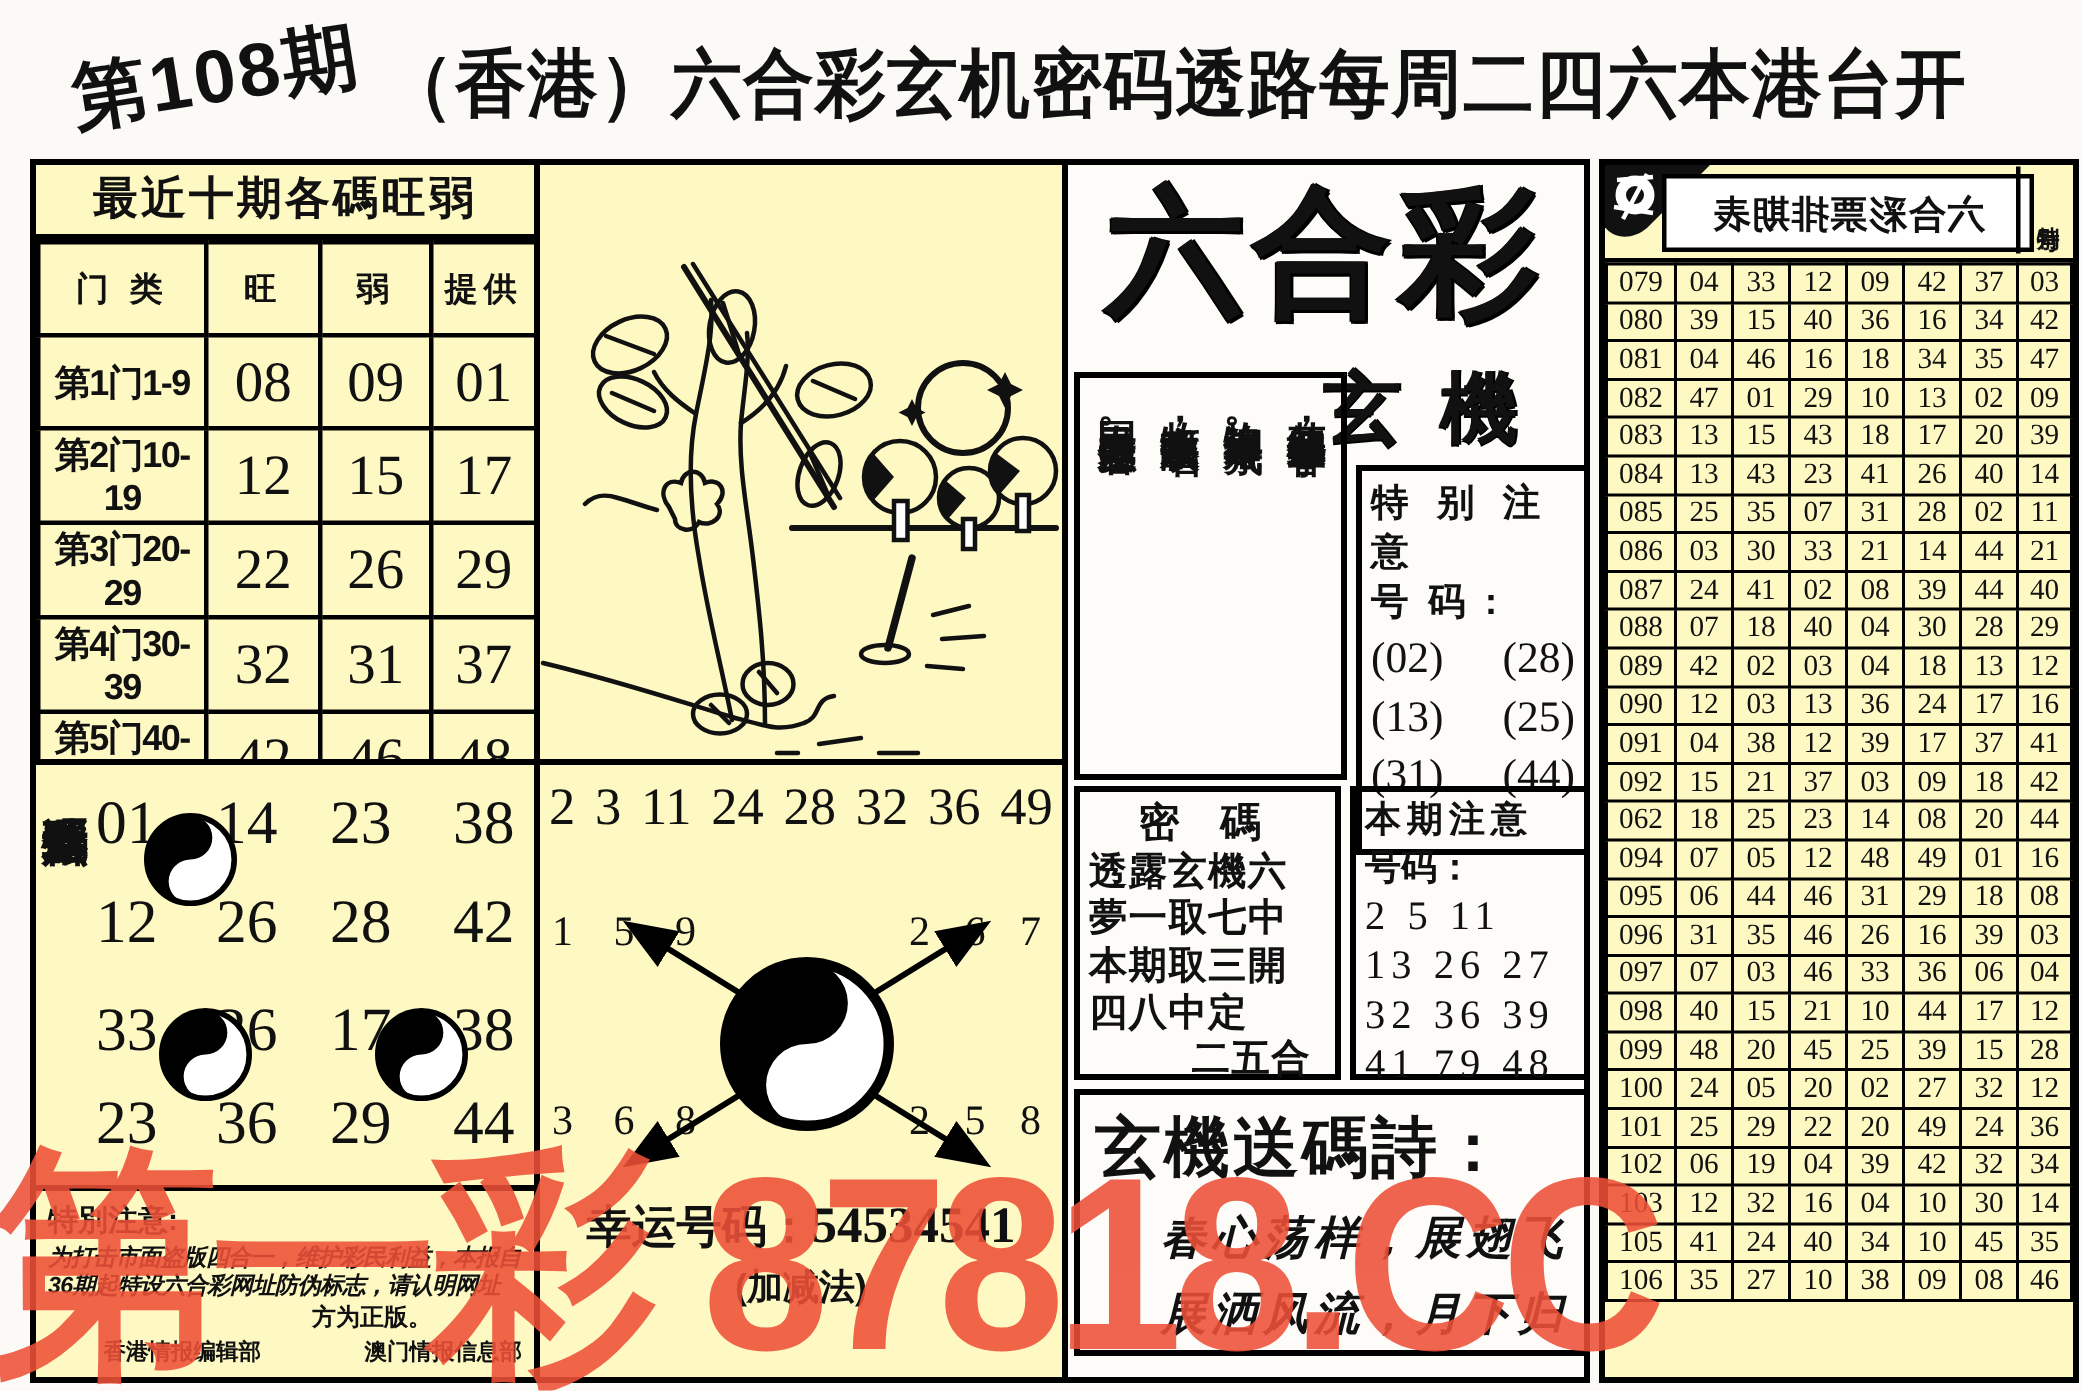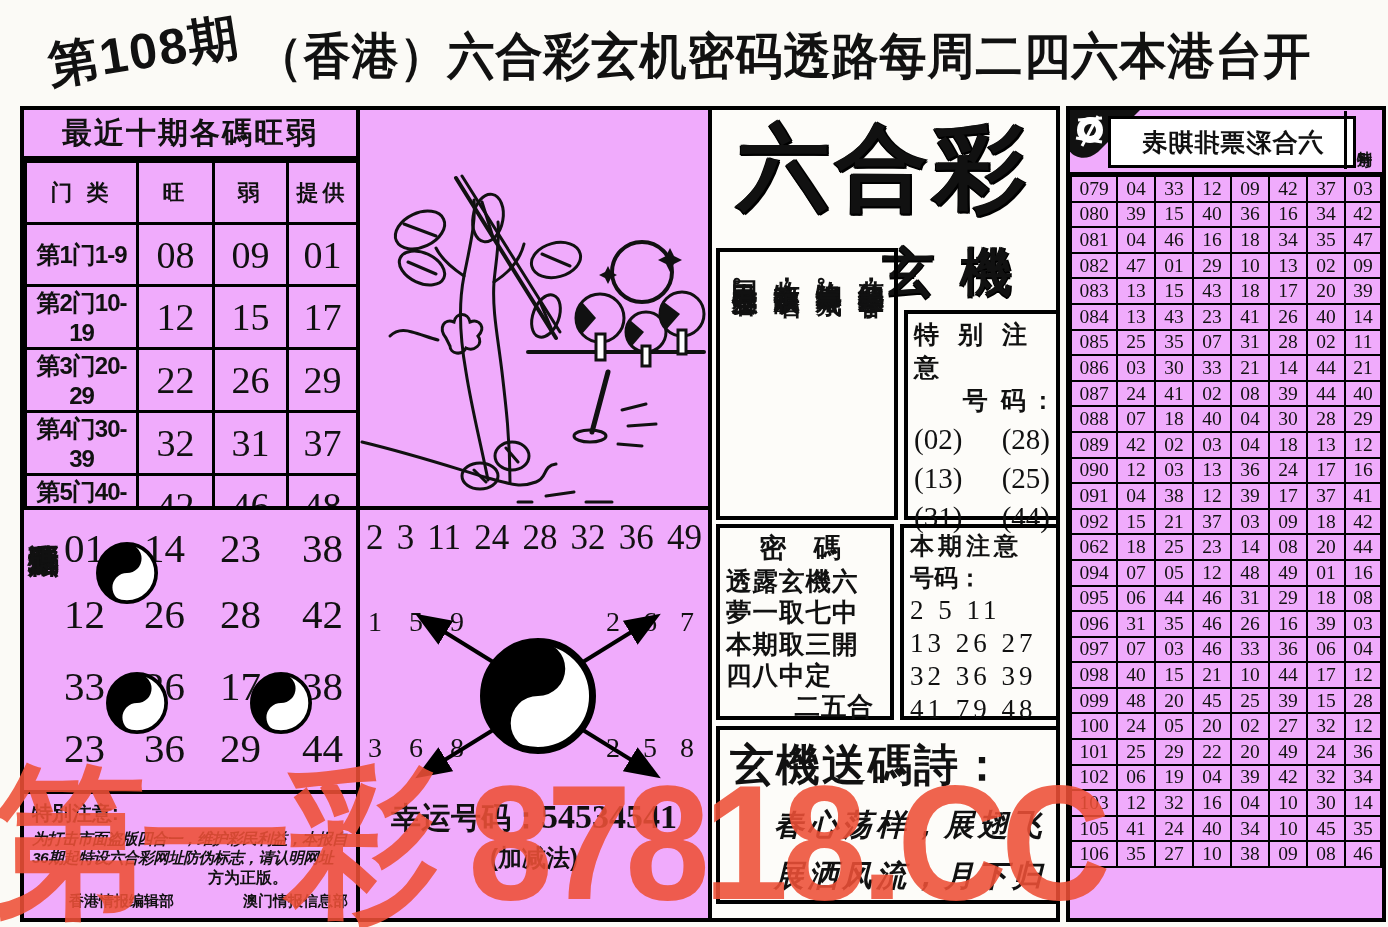--- a/index.html
+++ b/index.html
@@ -7,21 +7,21 @@
     width:1388px;height:927px;position:relative;overflow:hidden;
     background:#fbfaf6;color:#111;
     font-family:"Liberation Sans",sans-serif;
   }
   .serif{font-family:"Liberation Serif",serif;}
   
   #masthead{position:absolute;left:48px;top:22px;width:1320px;height:80px;white-space:nowrap;}
   #issue-no{display:inline-block;font-size:50px;font-weight:900;transform:rotate(-9deg) translateY(-4px);letter-spacing:2px;}
   #mast-title{display:inline-block;font-size:47px;font-weight:900;margin-left:14px;letter-spacing:1px;transform:scaleY(1.05);}
   
-  .blk{position:absolute;border:4px solid #000;background:#f0abfc;box-sizing:border-box;}
+  .blk{position:absolute;border:4px solid #000;background:#fef9c3;box-sizing:border-box;}
   
   #strength{left:20px;top:106px;width:340px;height:404px;}
   #strength-title{height:46px;line-height:46px;text-align:center;font-size:30px;font-weight:900;border-bottom:4px solid #000;letter-spacing:2px;}
   #strength table{border-collapse:collapse;width:100%;table-layout:fixed;}
   #strength th,#strength td{border:3px solid #000;text-align:center;padding:0;overflow:hidden;}
   #strength th{font-size:22px;font-weight:900;height:34px;letter-spacing:4px;}
   #strength td.door{font-size:24px;font-weight:900;letter-spacing:-1px;}
   #strength td.num{font-family:"Liberation Serif",serif;font-size:38px;}
   #strength tr{height:62px;}
   #strength col.c0{width:112px}#strength col.c1{width:76px}#strength col.c2{width:74px}#strength col.c3{width:70px}
@@ -47,23 +47,23 @@
   #lucky-line{position:absolute;left:0;top:288px;width:100%;text-align:center;font-size:30px;font-weight:900;white-space:nowrap;}
   #lucky-line .serif{font-size:34px;font-weight:700;}
   #method{position:absolute;left:0;top:332px;width:100%;text-align:center;font-size:24px;font-weight:700;}
   
   #mystic{left:708px;top:106px;width:352px;height:816px;border:4px solid #000;background:#fdfcf9;position:absolute;box-sizing:border-box;}
   #logo-main{position:absolute;left:0;top:-4px;width:100%;text-align:center;font-size:92px;font-weight:900;letter-spacing:6px;transform:scaleY(1.0);text-shadow:2px 0 0 #000,0 2px 0 #000,2px 2px 0 #000,-1px 1px 0 #000;}
   #logo-sub{position:absolute;right:18px;top:128px;font-size:52px;font-weight:900;letter-spacing:26px;text-shadow:1.5px 0 0 #000,0 1.5px 0 #000;}
   #poem-box{position:absolute;left:4px;top:138px;width:182px;height:272px;border:4px solid #000;box-sizing:border-box;padding:8px 6px 4px 4px;}
   #poem{writing-mode:vertical-rl;text-orientation:upright;height:100%;font-size:26px;font-weight:900;line-height:1.62;letter-spacing:2px;}
   #poem span{display:block;}
-  #special-box{position:absolute;left:192px;top:200px;width:156px;height:210px;border:4px solid #000;box-sizing:border-box;padding:4px 6px;}
+  #special-box{position:absolute;left:192px;top:200px;width:156px;height:260px;border:4px solid #000;box-sizing:border-box;padding:4px 6px;}
   #special-title{font-size:25px;font-weight:900;letter-spacing:6px;}
-  #special-sub{font-size:25px;font-weight:900;letter-spacing:3px;text-align:right;}
+  #special-sub{font-size:25px;font-weight:900;letter-spacing:3px;}
   .pair-row{display:flex;justify-content:space-between;font-family:"Liberation Serif",serif;font-size:29px;margin-top:6px;}
   #pw-box{position:absolute;left:4px;top:414px;width:178px;height:196px;border:4px solid #000;box-sizing:border-box;padding:2px 6px;}
   #pw-title{text-align:center;font-size:27px;font-weight:900;letter-spacing:10px;}
   .pw-line{font-size:25.5px;font-weight:900;line-height:1.23;letter-spacing:1px;}
   .pw-line.right{text-align:right;padding-right:10px;}
   #note-box{position:absolute;left:188px;top:414px;width:160px;height:196px;border:4px solid #000;box-sizing:border-box;padding:2px 6px;}
   #note-title{font-size:24px;font-weight:900;letter-spacing:4px;}
   #note-sub{font-size:24px;font-weight:900;}
   .note-row{font-family:"Liberation Serif",serif;font-size:27px;line-height:1.22;letter-spacing:4px;}
   #verse-box{position:absolute;left:4px;top:616px;width:344px;height:178px;border:4px solid #000;box-sizing:border-box;padding:6px 10px;}

